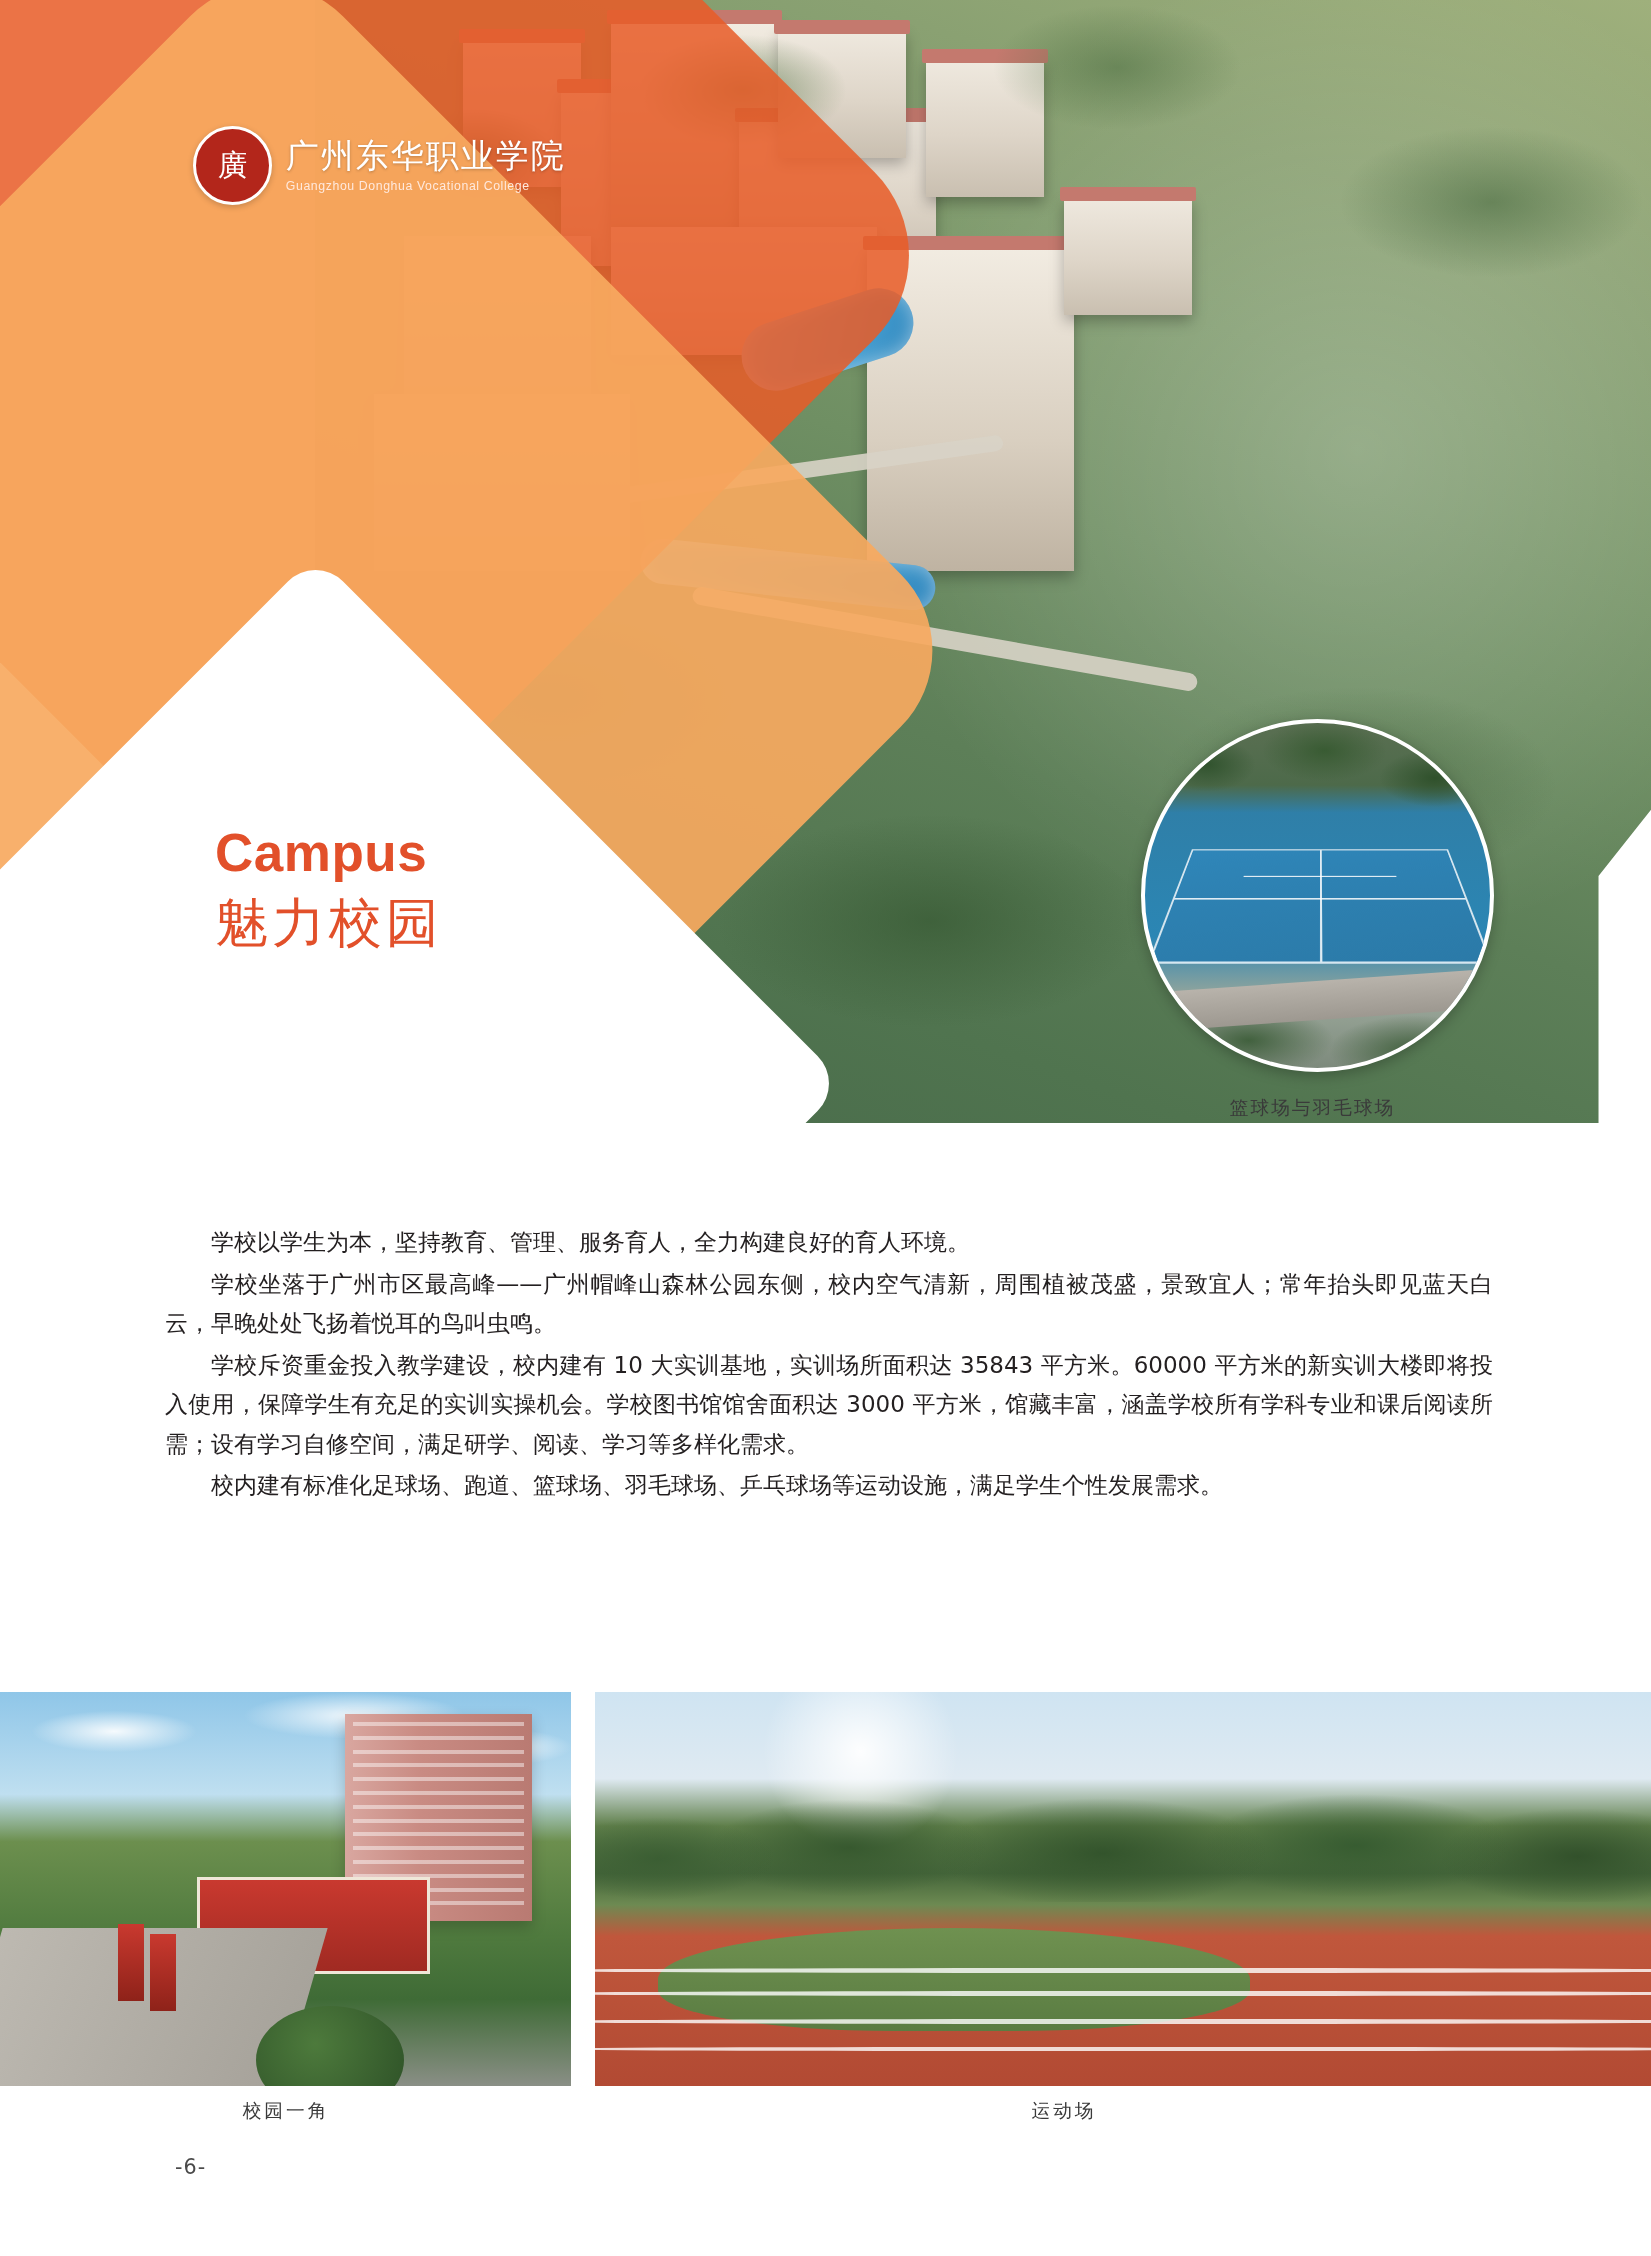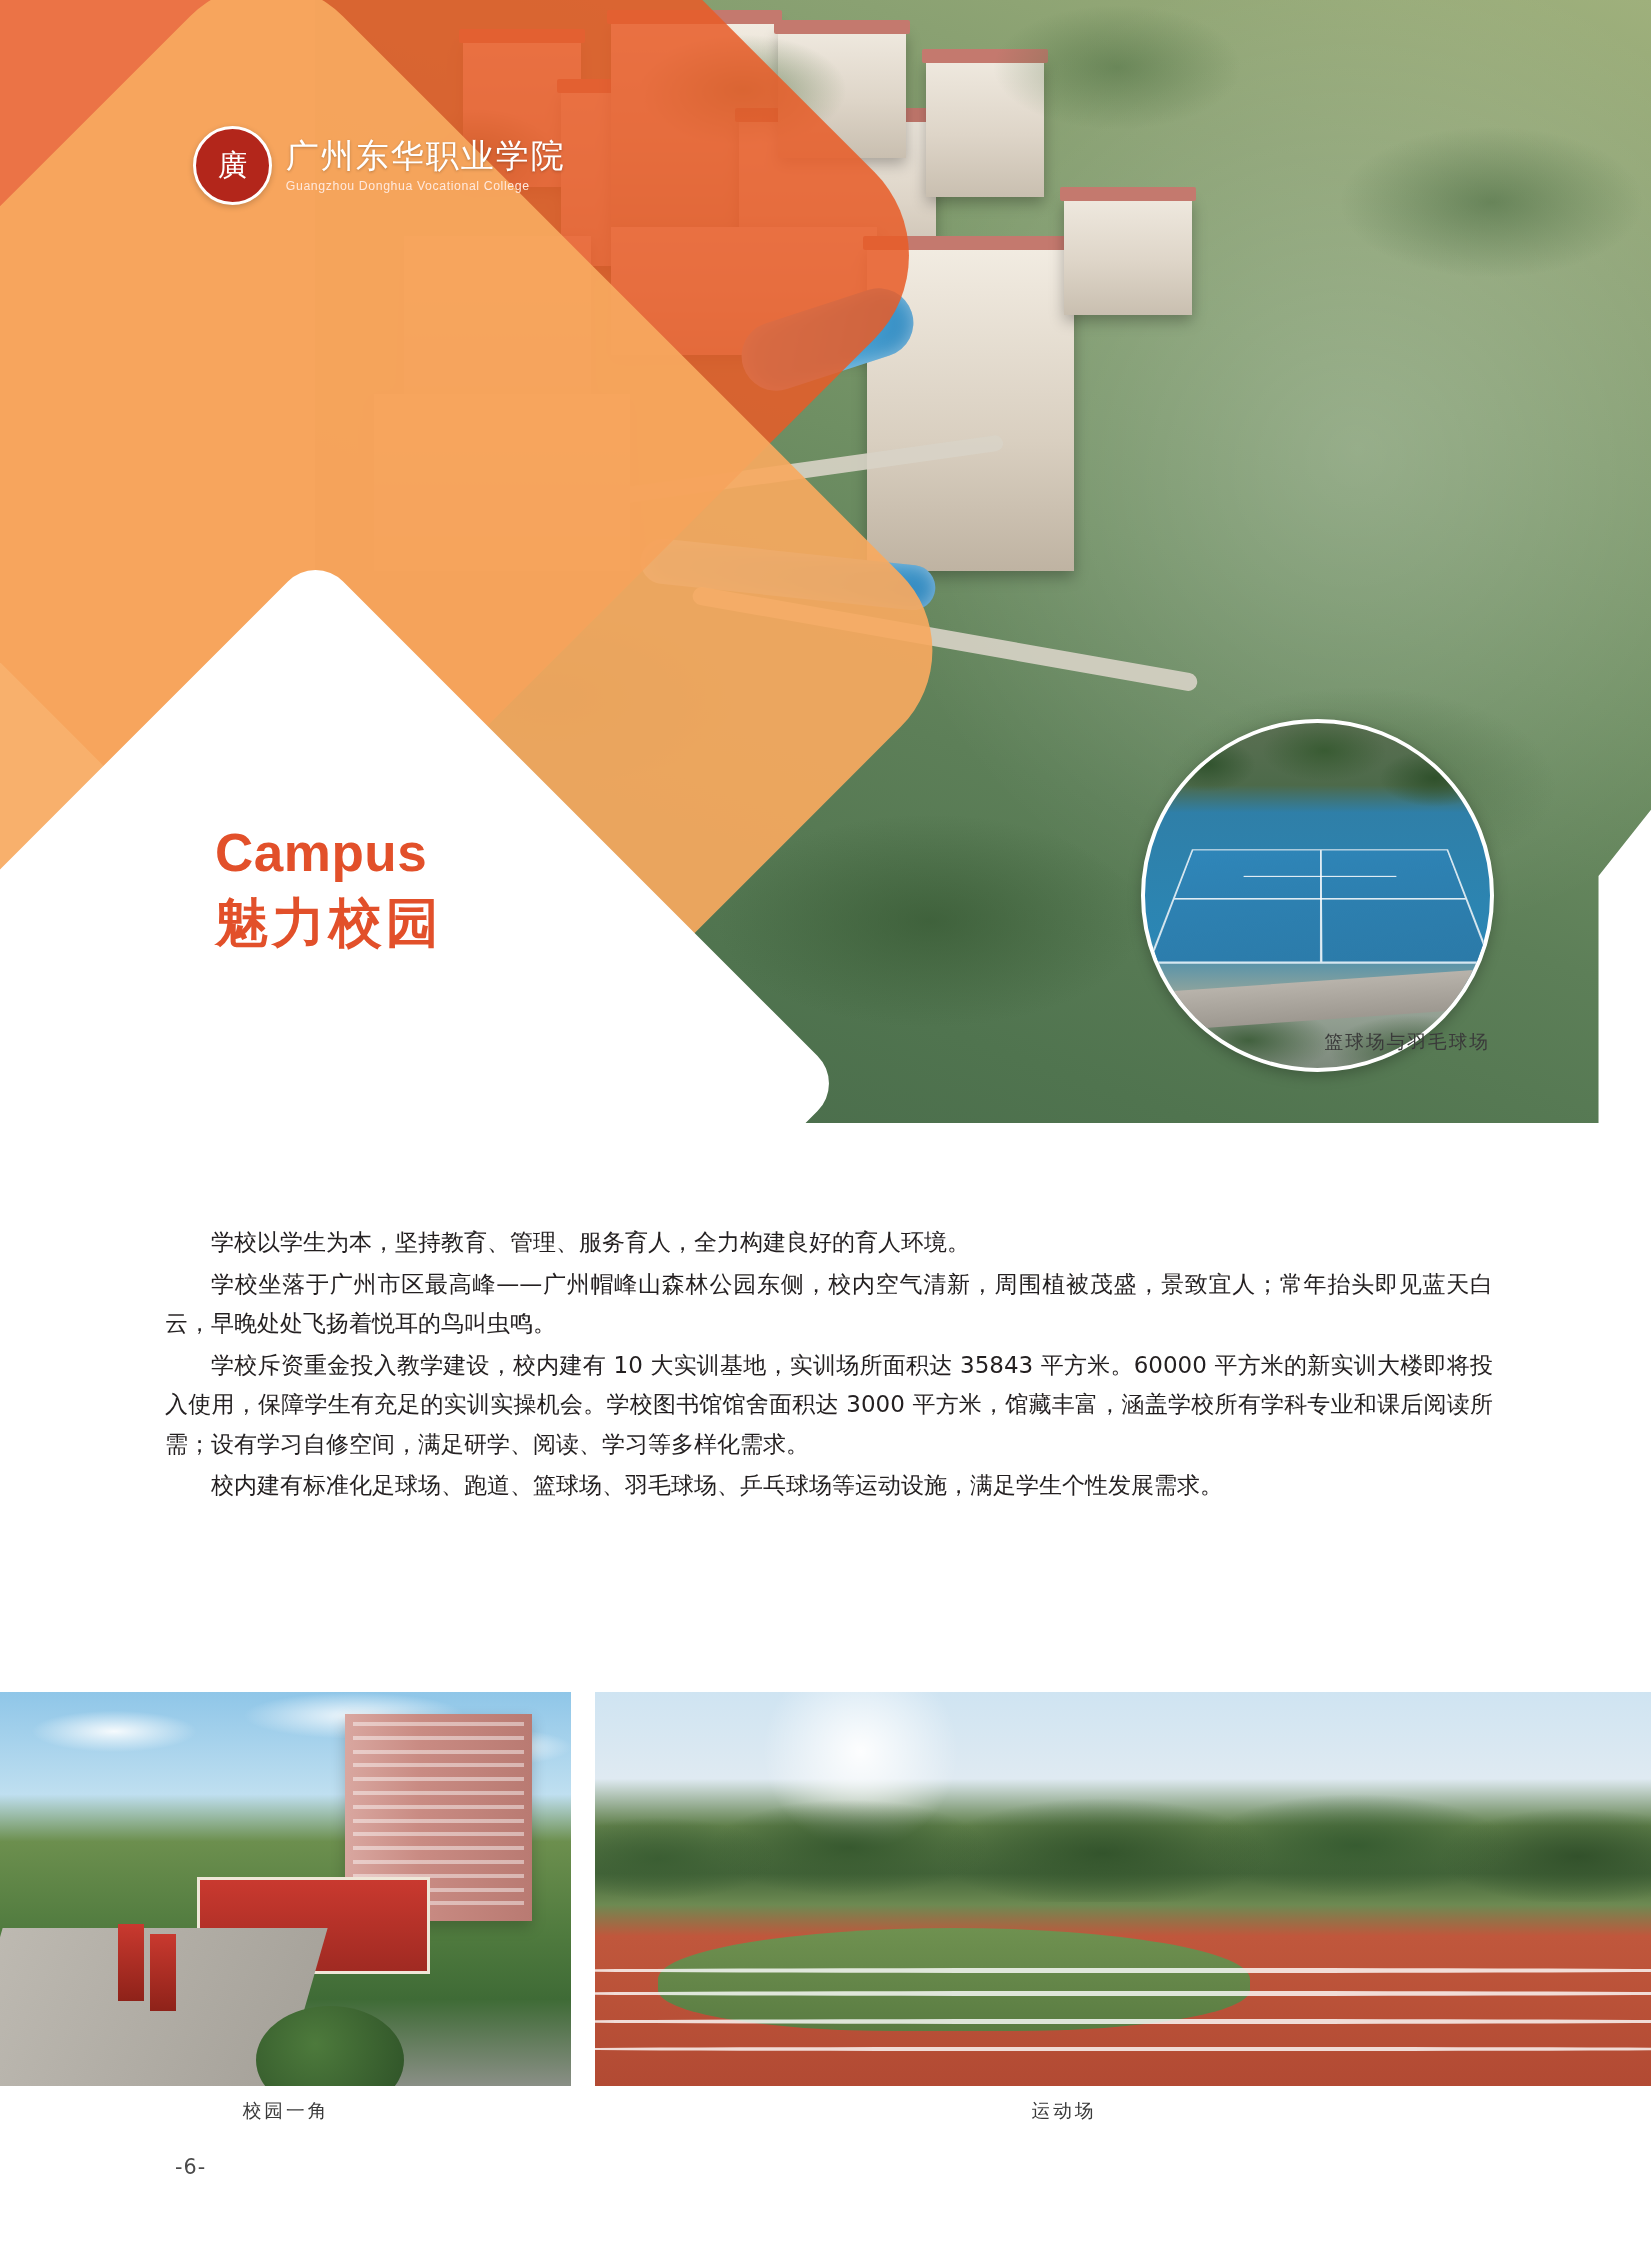--- a/index.html
+++ b/index.html
@@ -143,21 +143,21 @@
     font-family: "Liberation Sans", sans-serif;
     font-weight: bold;
     font-size: 53px;
     line-height: 1.04;
     color: #e2502a;
     letter-spacing: 0.5px;
   }
   .title-cn {
     margin-top: 7.9px;
     font-family: "DejaVu Serif", serif;
-    font-weight: bold;
+    font-weight: normal;
     font-size: 53px;
     color: #e2502a;
     letter-spacing: 3.9px;
   }
 
   
   .circle-photo {
     position: absolute;
     left: 1141px; top: 719px;
     width: 345px; height: 345px;
@@ -188,23 +188,23 @@
       radial-gradient(ellipse 118px 49px at 78% 95%, rgba(48,84,44,.8), transparent 72%);
   }
   .circle-photo .road{
     position:absolute; left:0; right:0; bottom:14%;
     height: 39px;
     background: linear-gradient(180deg,#b8b3ab,#9d9890);
     transform: rotate(-4deg);
   }
   .cap-circle {
     position: absolute;
-    left: 1135px; top: 1029px;
+    left: 1135px; top: 1095px;
     width: 355px;
-    text-align: right;
+    text-align: center;
     font-family: "DejaVu Serif", serif;
     font-size: 18.7px;
     color: #3a3a3a;
     letter-spacing: 2px;
     z-index: 7;
   }
 
   
   .article {
     position: absolute;

